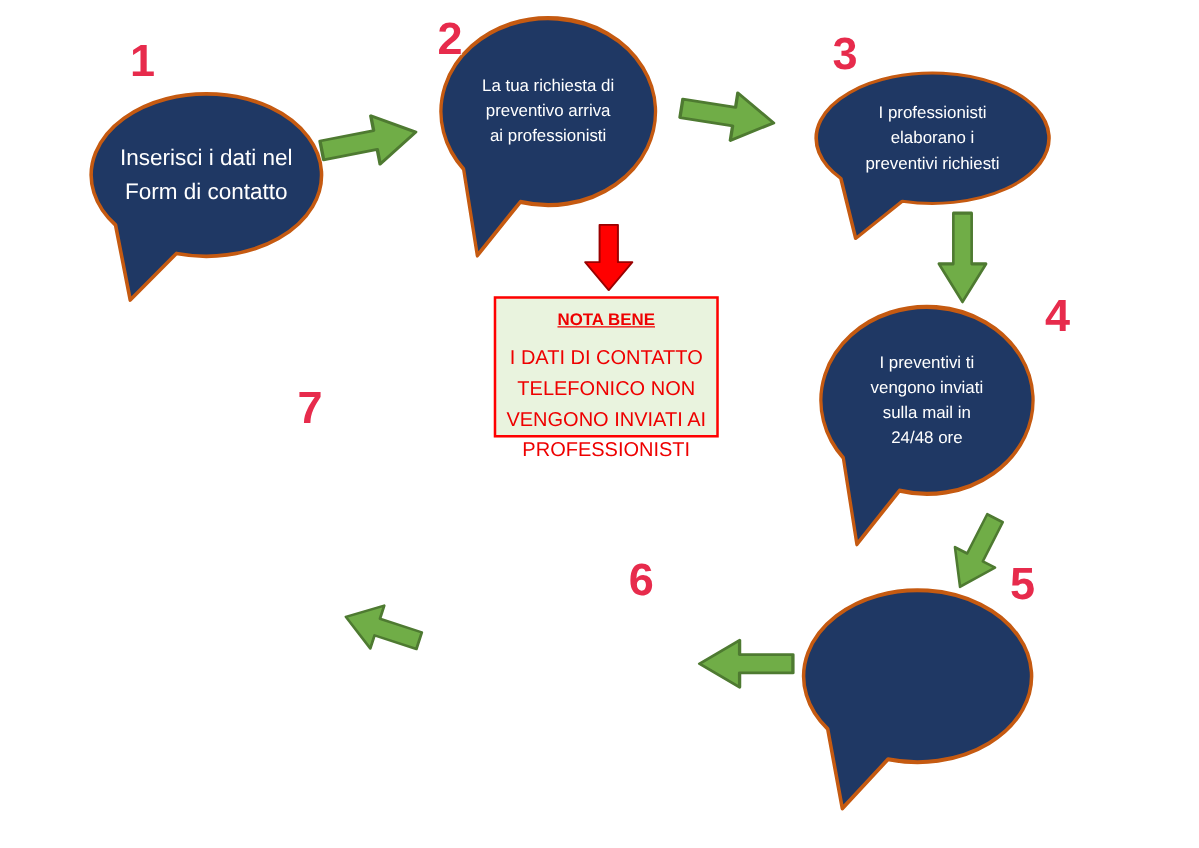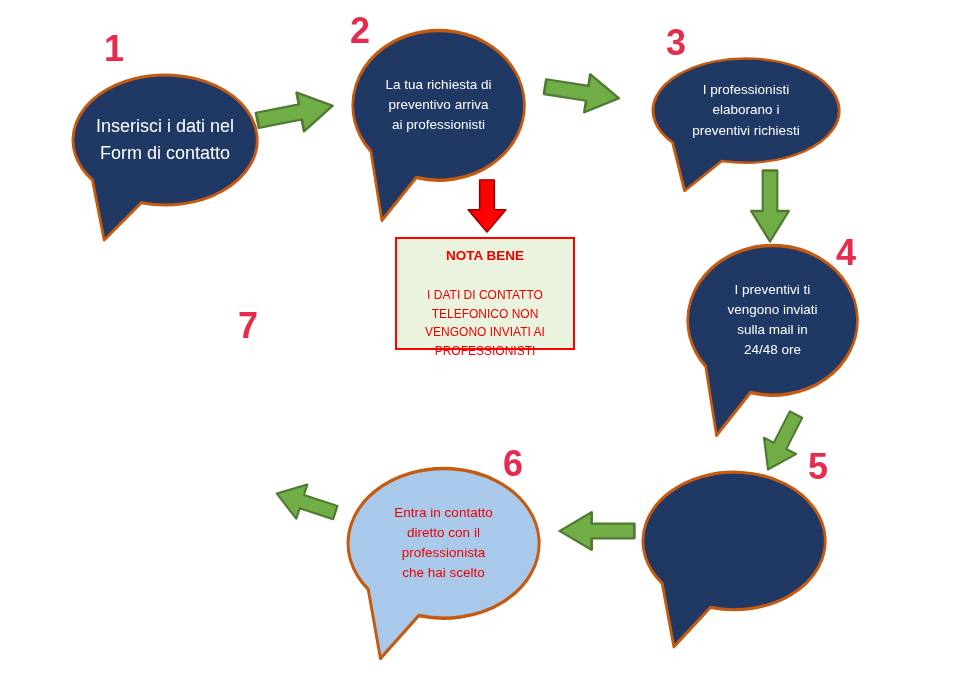--- a/index.html
+++ b/index.html
@@ -60,89 +60,81 @@
     position:absolute; left:395px; top:237px; width:180px; height:113px;
     background:var(--note-bg,#e9f3de);
     border:2px solid var(--note-border,#ff0000);
     z-index:3;
     text-align:center;
     padding:9px 6px 6px 6px;
   }
   .note-title {
     color:var(--red-text,#ee0000);
     font-weight:bold; font-size:13.5px;
-    margin-bottom:23px;
+    text-decoration:underline;
+    margin-bottom:12px;
   }
   .note-body {
     color:var(--red-text,#ee0000);
-    font-size:12px; line-height:1.55;
+    font-size:16px; line-height:1.55;
     white-space:pre-line;
   }
 </style>
 </head>
 <body>
 
 <div class="canvas">
 
   <div class="bubble big" style="left:70px;top:72px;width:190px;height:172px;">
     <svg viewBox="0 0 200 172" preserveAspectRatio="none" aria-hidden="true">
       <path class="bubble-shape" d="M74.9 130.8 A97 65 0 1 0 23.6 108 L36 168 Z"></path>
     </svg>
     <div class="bubble-text">Inserisci i dati nel
 Form di contatto</div>
   </div>
   <div class="step-number" style="left:104px;top:28px;">1</div>
 
-  <div class="bubble" style="left:350px;top:27px;width:177px;height:198px;">
+  <div class="bubble" style="left:350px;top:11px;width:177px;height:198px;">
     <svg viewBox="0 0 200 172" preserveAspectRatio="none" aria-hidden="true">
       <path class="bubble-shape" d="M74.9 130.8 A97 65 0 1 0 23.6 108 L36 168 Z"></path>
     </svg>
     <div class="bubble-text">La tua richiesta di
 preventivo arriva
 ai professionisti</div>
   </div>
   <div class="step-number" style="left:350px;top:10px;">2</div>
 
   <div class="bubble" style="left:650px;top:56px;width:192px;height:138px;">
     <svg viewBox="0 0 200 172" preserveAspectRatio="none" aria-hidden="true">
       <path class="bubble-shape" d="M74.9 130.8 A97 65 0 1 0 23.6 108 L36 168 Z"></path>
     </svg>
     <div class="bubble-text">I professionisti
 elaborano i
 preventivi richiesti</div>
   </div>
   <div class="step-number" style="left:666px;top:22px;">3</div>
 
-  <div class="bubble" style="left:685px;top:242px;width:175px;height:198px;">
+  <div class="bubble" style="left:654px;top:242px;width:175px;height:198px;">
     <svg viewBox="0 0 200 172" preserveAspectRatio="none" aria-hidden="true">
       <path class="bubble-shape" d="M74.9 130.8 A97 65 0 1 0 23.6 108 L36 168 Z"></path>
     </svg>
     <div class="bubble-text">I preventivi ti
 vengono inviati
 sulla mail in
 24/48 ore</div>
   </div>
   <div class="step-number" style="left:836px;top:232px;">4</div>
 
   <div class="bubble big" style="left:640px;top:469px;width:188px;height:182px;">
     <svg viewBox="0 0 200 172" preserveAspectRatio="none" aria-hidden="true">
       <path class="bubble-shape" d="M74.9 130.8 A97 65 0 1 0 23.6 108 L36 168 Z"></path>
     </svg>
   </div>
   <div class="step-number" style="left:808px;top:446px;">5</div>
 
-  <div class="bubble light" style="left:345px;top:465px;width:197px;height:198px;">
-    <svg viewBox="0 0 200 172" preserveAspectRatio="none" aria-hidden="true">
-      <path class="bubble-shape" d="M74.9 130.8 A97 65 0 1 0 23.6 108 L36 168 Z"></path>
-    </svg>
-    <div class="bubble-text">Entra in contatto
-diretto con il
-professionista
-che hai scelto</div>
-  </div>
   <div class="step-number" style="left:503px;top:443px;">6</div>
 
   <div class="step-number" style="left:238px;top:305px;">7</div>
 
   <div class="note">
     <div class="note-title">NOTA BENE</div>
     <div class="note-body">I DATI DI CONTATTO
 TELEFONICO NON
 VENGONO INVIATI AI
 PROFESSIONISTI</div>

